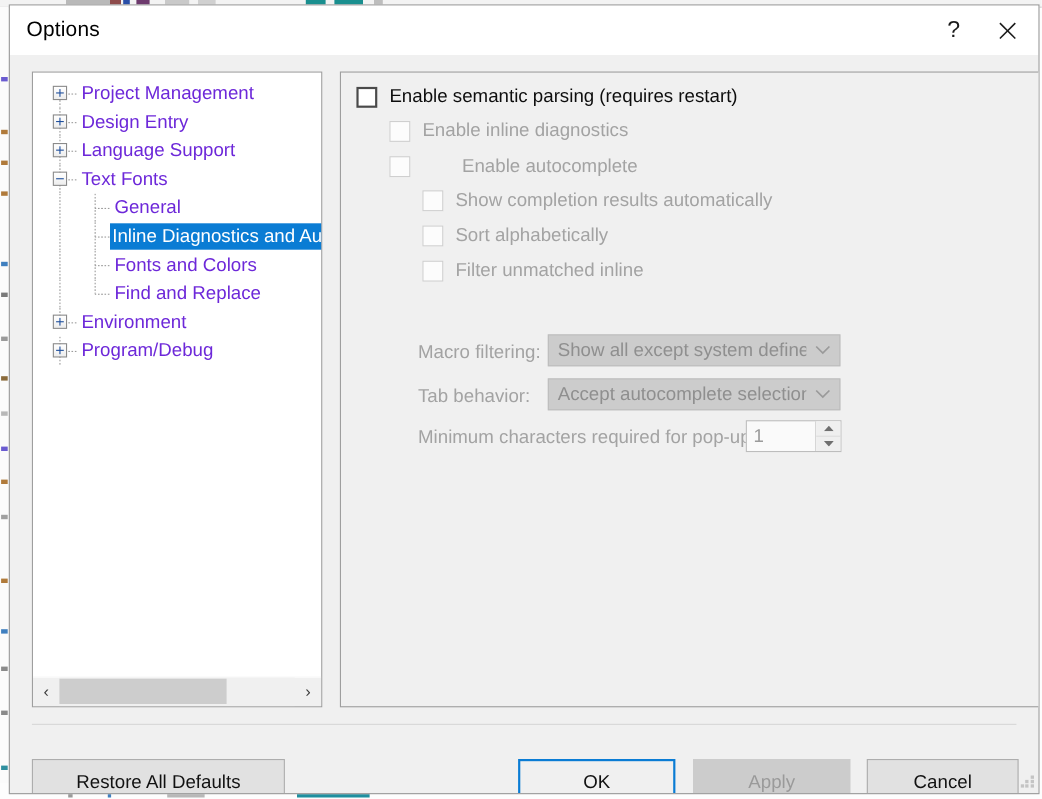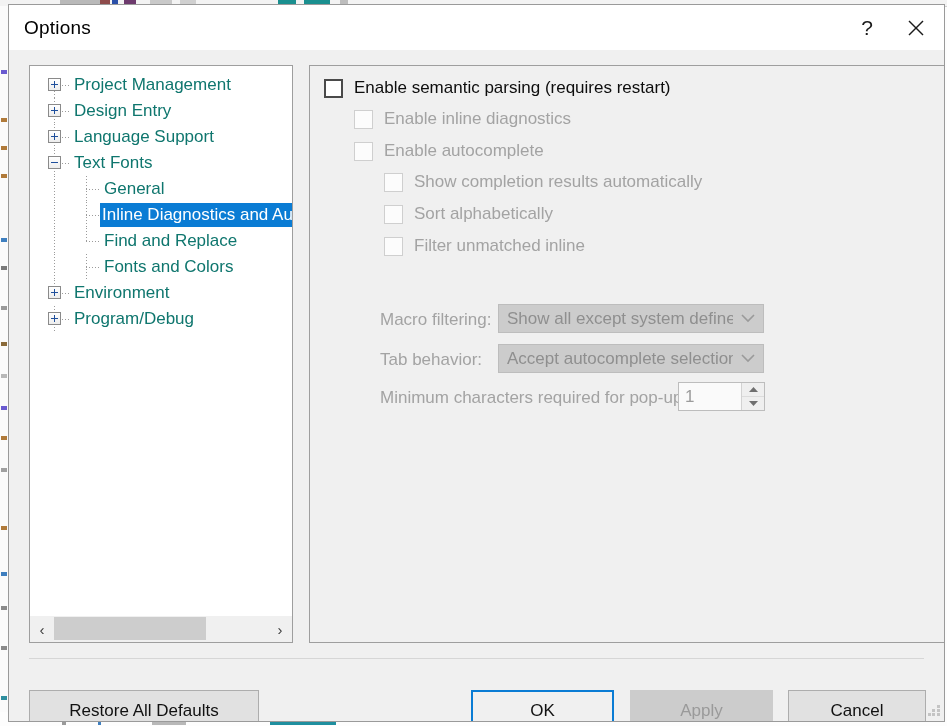--- a/index.html
+++ b/index.html
@@ -115,21 +115,21 @@
     background: #1f4f9c;
   }
   .expander.plus::after {
     content: ""; position: absolute;
     left: 5px; top: 2px; width: 1px; height: 7px;
     background: #1f4f9c;
   }
   .tree-label {
     position: absolute;
     font-size: 17px; line-height: 24px;
-    color: #0f766e;
+    color: #6d28d9;
     padding: 0 2px;
   }
   .tree-row.selected .tree-label {
     background: #0a7cd4;
     color: #ffffff;
   }
 
   
   #tree-hscroll {
     position: absolute; left: 0; right: 0; bottom: 0; height: 26px;
@@ -378,30 +378,30 @@
 
         <div class="tree-row selected">
           <span class="dotline-v" style="left:24px;top:0;bottom:0;"></span>
           <span class="dotline-v" style="left:56px;top:0;bottom:0;"></span>
           <span class="dotline-h" style="left:56px;top:13px;width:14px;"></span>
           <span class="tree-label" style="left:70px;top:1px;right:-2px;overflow:hidden;">Inline Diagnostics and Autoc</span>
         </div>
 
         <div class="tree-row">
           <span class="dotline-v" style="left:24px;top:0;bottom:0;"></span>
+          <span class="dotline-v" style="left:56px;top:0;bottom:0;"></span>
+          <span class="dotline-h" style="left:56px;top:13px;width:14px;"></span>
+          <span class="tree-label" style="left:72px;top:1px;">Fonts and Colors</span>
+        </div>
+
+        <div class="tree-row">
+          <span class="dotline-v" style="left:24px;top:0;bottom:0;"></span>
           <span class="dotline-v" style="left:56px;top:0;height:13px;"></span>
           <span class="dotline-h" style="left:56px;top:13px;width:14px;"></span>
           <span class="tree-label" style="left:72px;top:1px;">Find and Replace</span>
-        </div>
-
-        <div class="tree-row">
-          <span class="dotline-v" style="left:24px;top:0;bottom:0;"></span>
-          <span class="dotline-v" style="left:56px;top:0;bottom:0;"></span>
-          <span class="dotline-h" style="left:56px;top:13px;width:14px;"></span>
-          <span class="tree-label" style="left:72px;top:1px;">Fonts and Colors</span>
         </div>
 
         <div class="tree-row">
           <span class="dotline-v" style="left:24px;top:0;height:13px;"></span>
           <span class="expander plus" style="left:18px;top:6px;"></span>
           <span class="dotline-h" style="left:32px;top:13px;width:8px;"></span>
           <span class="tree-label" style="left:42px;top:1px;">Environment</span>
         </div>
 
         <div class="tree-row">
@@ -427,21 +427,21 @@
       <div class="opt-row" style="left:14px; top:12px;">
         <span class="cb"></span>
         <span class="opt-label">Enable semantic parsing (requires restart)</span>
       </div>
 
       <div class="opt-row" style="left:44px; top:43px;">
         <span class="cb disabled"></span>
         <span class="opt-label disabled">Enable inline diagnostics</span>
       </div>
 
-      <div class="opt-row" style="left:44px; top:75px;">
+      <div class="opt-row" style="left:44px; top:75px;gap:36px;">
         <span class="cb disabled"></span>
         <span class="opt-label disabled">Enable autocomplete</span>
       </div>
 
       <div class="opt-row" style="left:74px; top:106px;">
         <span class="cb disabled"></span>
         <span class="opt-label disabled">Show completion results automatically</span>
       </div>
 
       <div class="opt-row" style="left:74px; top:138px;">

